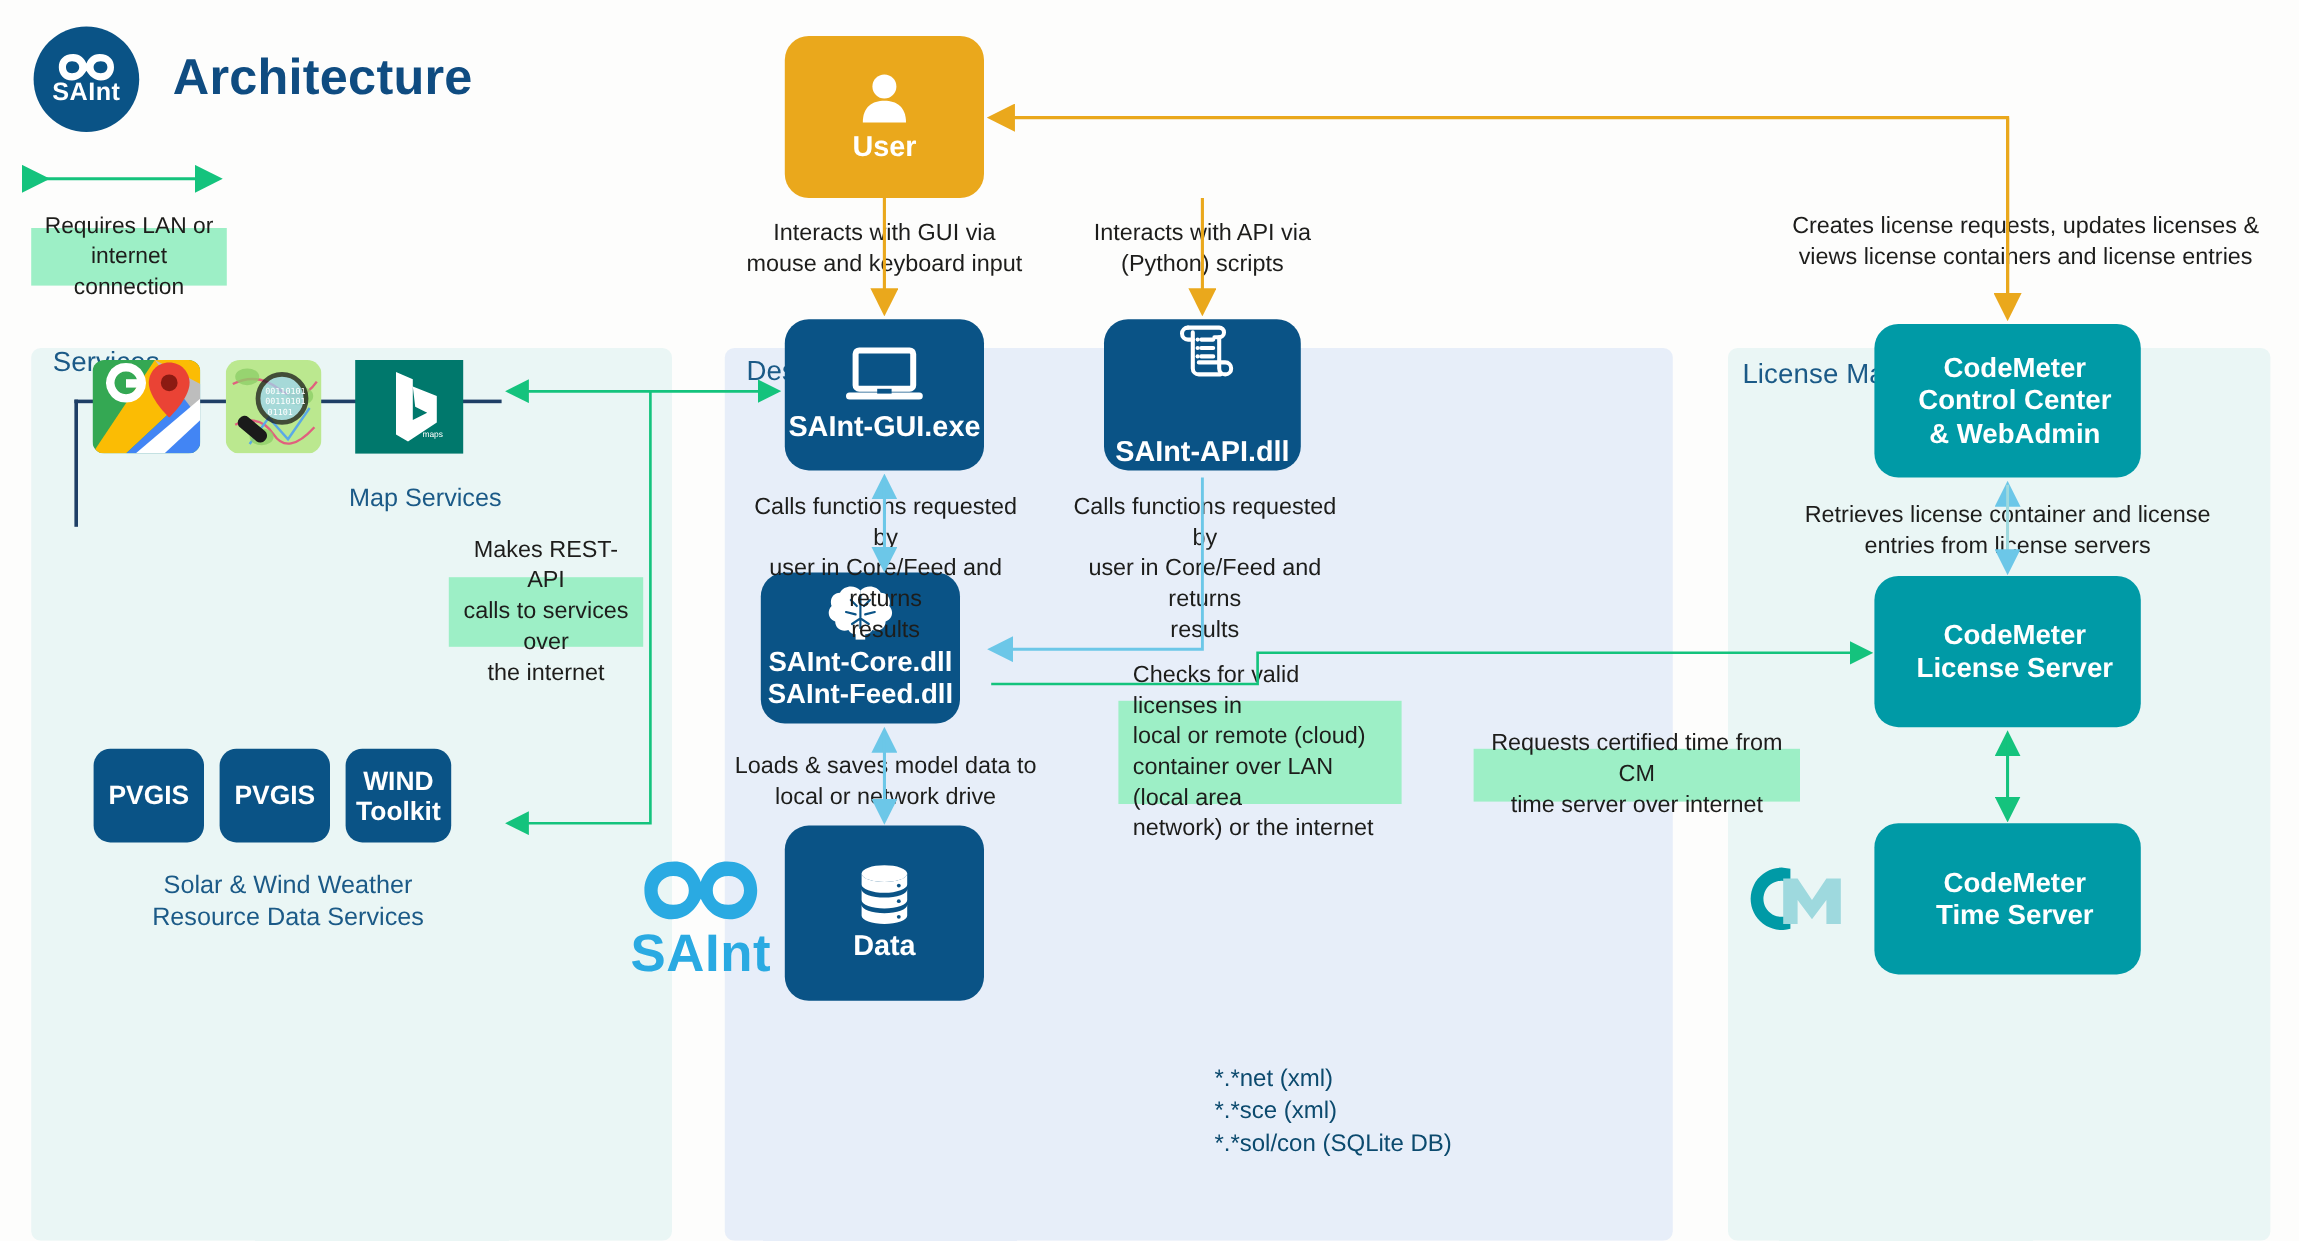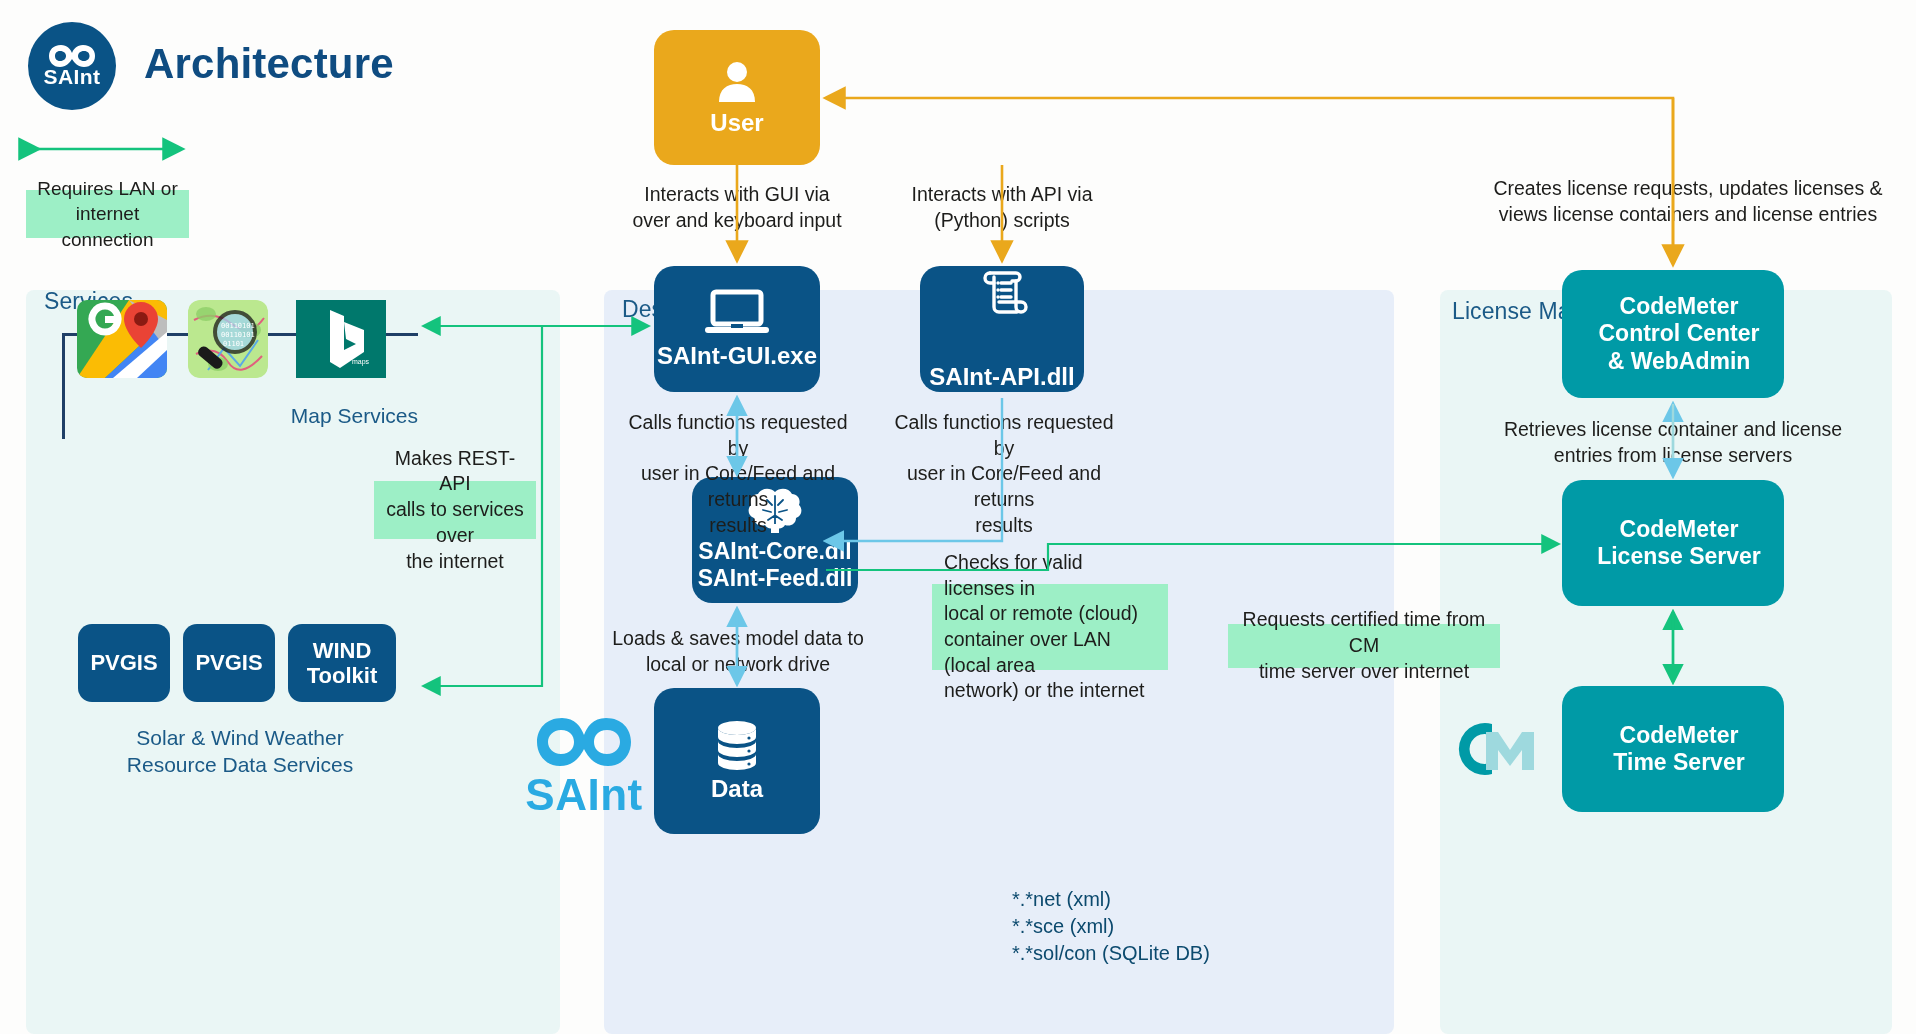--- a/index.html
+++ b/index.html
@@ -187,21 +187,21 @@
   </div>
 
   <div class="subgroup-caption" style="left:62px; top:402px; width:356px;text-align:right;">Map Services</div>
 
   <div class="pill" style="left:78px; top:624px; width:92px; height:78px; font-size:22px;">
     <span>PVGIS</span>
   </div>
   <div class="pill" style="left:183px; top:624px; width:92px; height:78px; font-size:22px;">
     <span>PVGIS</span>
   </div>
-  <div class="pill" style="left:288px; top:624px; width:108px; height:78px; font-size:22px;">
+  <div class="pill" style="left:288px; top:624px; width:88px; height:78px; font-size:22px;">
     <span>WIND
 Toolkit</span>
   </div>
 
   <div class="subgroup-caption" style="left:62px; top:724px; width:356px;">Solar &amp; Wind Weather
 Resource Data Services</div>
 
   <div class="node node-amber" style="left:654px; top:30px; width:166px; height:135px; font-size:24px;">
     <svg width="48" height="48" viewBox="0 0 48 48" style="margin-bottom:4px;">
       <circle cx="24" cy="15" r="10" fill="#ffffff"></circle>
@@ -228,21 +228,21 @@
         <path d="M40 14 v26 a5 5 0 0 0 5 5 a5 5 0 0 0 0-10 h-22"></path>
         <path d="M25 16 h10 M25 23 h10 M25 30 h10"></path>
       </g>
       <circle cx="22" cy="16" r="1.7" fill="#ffffff"></circle>
       <circle cx="22" cy="23" r="1.7" fill="#ffffff"></circle>
       <circle cx="22" cy="30" r="1.7" fill="#ffffff"></circle>
     </svg>
     <span class="label">SAInt-API.dll</span>
   </div>
 
-  <div class="node node-dark" style="left:692px; top:477px; width:166px; height:126px; font-size:23px;">
+  <div class="node node-dark" style="left:634px; top:477px; width:166px; height:126px; font-size:23px;">
     <svg width="56" height="46" viewBox="0 0 56 46" style="margin-bottom:4px;">
       <path d="M28 4 c-5-5-14-4-17 2 c-6 0-9 6-7 11 c-4 4-3 11 3 13 c0 6 6 9 11 7 c2 4 8 5 10 1 Z" fill="#ffffff"></path>
       <path d="M28 4 c5-5 14-4 17 2 c6 0 9 6 7 11 c4 4 3 11-3 13 c0 6-6 9-11 7 c-2 4-8 5-10 1 Z" fill="#ffffff"></path>
       <g stroke="#0a5386" stroke-width="1.8" fill="none" stroke-linecap="round">
         <path d="M28 8 v30 M20 12 l5 5 M36 12 l-5 5 M16 22 l8 2 M40 22 l-8 2 M21 32 l6-4 M35 32 l-6-4"></path>
       </g>
       <rect x="24" y="36" width="8" height="9" fill="#ffffff"></rect>
     </svg>
     <span class="label">SAInt-Core.dll
 SAInt-Feed.dll</span>
@@ -291,21 +291,21 @@
   </div>
 
   <div style="position:absolute; left:1448px; top:712px; width:110px; height:75px;">
     <svg width="110" height="75" viewBox="0 0 110 75">
       <path d="M44 12 A26 26 0 1 0 44 62 L44 50 A15 15 0 1 1 44 24 Z" fill="#009aa6"></path>
       <path d="M38 20 L38 58 L50 58 L50 38 L62 54 L74 38 L74 58 L86 58 L86 20 L74 20 L62 38 L50 20 Z" fill="#9ed9de"></path>
     </svg>
   </div>
 
   <div class="note" style="left:620px; top:182px; width:234px;">Interacts with GUI via
-over and keyboard input</div>
+mouse and keyboard input</div>
   <div class="note" style="left:890px; top:182px; width:224px;">Interacts with API via
 (Python) scripts</div>
   <div class="note" style="left:1458px; top:176px; width:460px;">Creates license requests, updates licenses &amp;
 views license containers and license entries</div>
 
   <div class="note" style="left:616px; top:410px; width:244px;">Calls functions requested by
 user in Core/Feed and returns
 results</div>
   <div class="note" style="left:882px; top:410px; width:244px;">Calls functions requested by
 user in Core/Feed and returns

